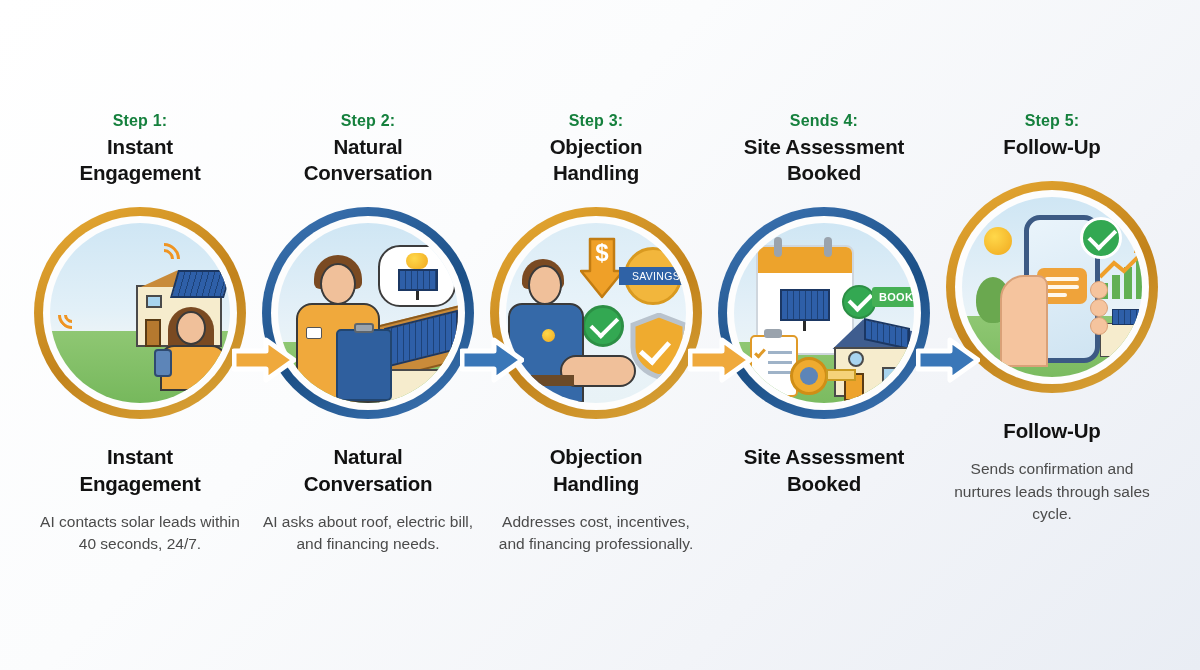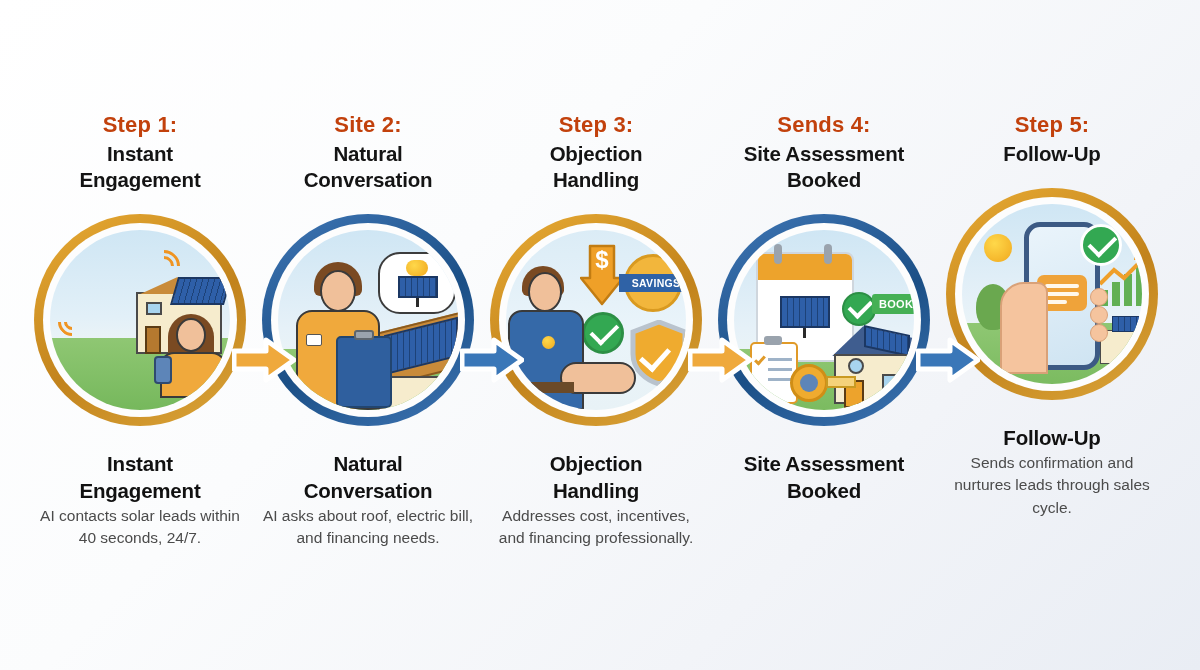--- a/index.html
+++ b/index.html
@@ -21,21 +21,21 @@
     text-shadow:1px 1px 0 rgba(120,135,155,.45);
   }
 
   
   .cols{ position:absolute; top:112px; left:0; width:1200px; height:560px;
          display:flex; }
   .col{ width:228px; position:relative; display:flex; flex-direction:column; align-items:center; }
   .col:nth-child(1){ margin-left:26px; }
 
   
-  .step-num{ font-size:22px; font-weight:bold; color:#c2410c; line-height:1.15;
+  .step-num{ font-size:16px; font-weight:bold; color:#15803d; line-height:1.15;
              letter-spacing:.2px; }
   .step-head{ margin-top:4px; font-size:20.5px; font-weight:bold; color:#141414;
               line-height:1.27; text-align:center; letter-spacing:-.2px; max-width:218px;}
 
   
   .circle-slot{ position:relative; width:228px; height:230px; margin-top:12px;
                 display:flex; align-items:center; justify-content:center; }
   .ring{
     position:relative; width:212px; height:212px; border-radius:50%;
     display:flex; align-items:center; justify-content:center;
@@ -55,21 +55,21 @@
   .scene.soft{ background:linear-gradient(180deg,#dbecf6 0%,#eaf4fa 55%,#e8f2f6 100%); }
   .scene.green-low{ background:linear-gradient(180deg,#cfe6f4 0%,#e6f1f8 55%,#e9f3f7 66%,#8fc773 66%,#7bbb60 100%); }
 
   
   .arrow{ position:absolute; top:337px; width:64px; height:46px; z-index:9; }
   .arrow svg{ width:100%; height:100%; display:block; }
 
   
   .cap-title{ margin-top:16px; font-size:20.5px; font-weight:bold; color:#111;
               text-align:center; line-height:1.3; letter-spacing:-.2px; max-width:224px;}
-  .cap-body{ font-size:15.5px; color:#4b4b4b; text-align:center;
+  .cap-body{ margin-top:13px; font-size:15.5px; color:#4b4b4b; text-align:center;
              line-height:1.45; max-width:216px; }
 
   
   .abs{ position:absolute; }
 
   
   .phone{ border-radius:16px; background:#fff; border:5px solid #3c5a84; }
   .phone-inner{ position:absolute; inset:0; border-radius:11px; background:#fff; overflow:hidden;}
 
   
@@ -88,21 +88,21 @@
               border-color:#ef9422 transparent transparent transparent; }
 
   .checkmark{ position:absolute; border-radius:50%; background:#33a852;
               display:flex; align-items:center; justify-content:center; }
   .checkmark::before{
     content:""; width:34%; height:60%; border:solid #fff; border-width:0 4px 4px 0;
     transform:rotate(45deg) translate(-6%,-12%);
   }
   .badge-booked{ background:#45b055; color:#fff; font-weight:bold; font-size:11px;
                  padding:4px 7px; border-radius:3px; letter-spacing:.3px; }
-  .badge-savings{ background:#2f62a6; color:#fff; font-weight:bold; font-size:10.5px;
+  .badge-savings{ background:#2f62a6; color:#fff; font-weight:normal; font-size:10.5px;
                   padding:3px 6px; letter-spacing:.3px; }
   .bubble{ background:#fff; border:2.5px solid #3c3c3c; border-radius:22px; }
   .msg-bubble{ background:#efa33a; border-radius:7px; }
   .msg-bubble i{ position:absolute; background:#fff8ec; height:3.5px; border-radius:2px; display:block;}
   .person-head{ border-radius:50%; background:#f0c09a; border:2px solid #3a3a3a; }
   .hair{ background:#7a4a22; }
   .torso{ border:2px solid #3a3a3a; }
   .tree{ background:#6aa84f; border-radius:50% 50% 45% 45%; }
   .bar{ background:#62b054; }
 </style>
@@ -166,21 +166,21 @@
             <div class="abs" style="left:104px;top:126px;width:18px;height:28px;background:#5d85b8;border:2px solid #2f4a70;border-radius:4px;"></div>
           </div>
         </div>
       </div>
       <div class="cap-title" style="white-space:pre-line">Instant
 Engagement</div>
       <div class="cap-body">AI contacts solar leads within 40 seconds, 24/7.</div>
     </div>
 
     <div class="col">
-      <div class="step-num">Site 2:</div>
+      <div class="step-num">Step 2:</div>
       <div class="step-head" style="white-space:pre-line">Natural
 Conversation</div>
       <div class="circle-slot">
         <div class="ring blue">
           <div class="scene green-low">
 
             <div class="abs" style="left:96px;top:92px;width:92px;height:56px;background:#c98b3a;transform:skewY(-14deg);border:2px solid #8a5a1e;"></div>
             <div class="abs panel" style="left:106px;top:96px;width:74px;height:40px;transform:skewY(-14deg);"></div>
             <div class="abs" style="left:100px;top:146px;width:72px;height:34px;background:#f6eccd;border:2px solid #4a4a4a;"></div>
 

